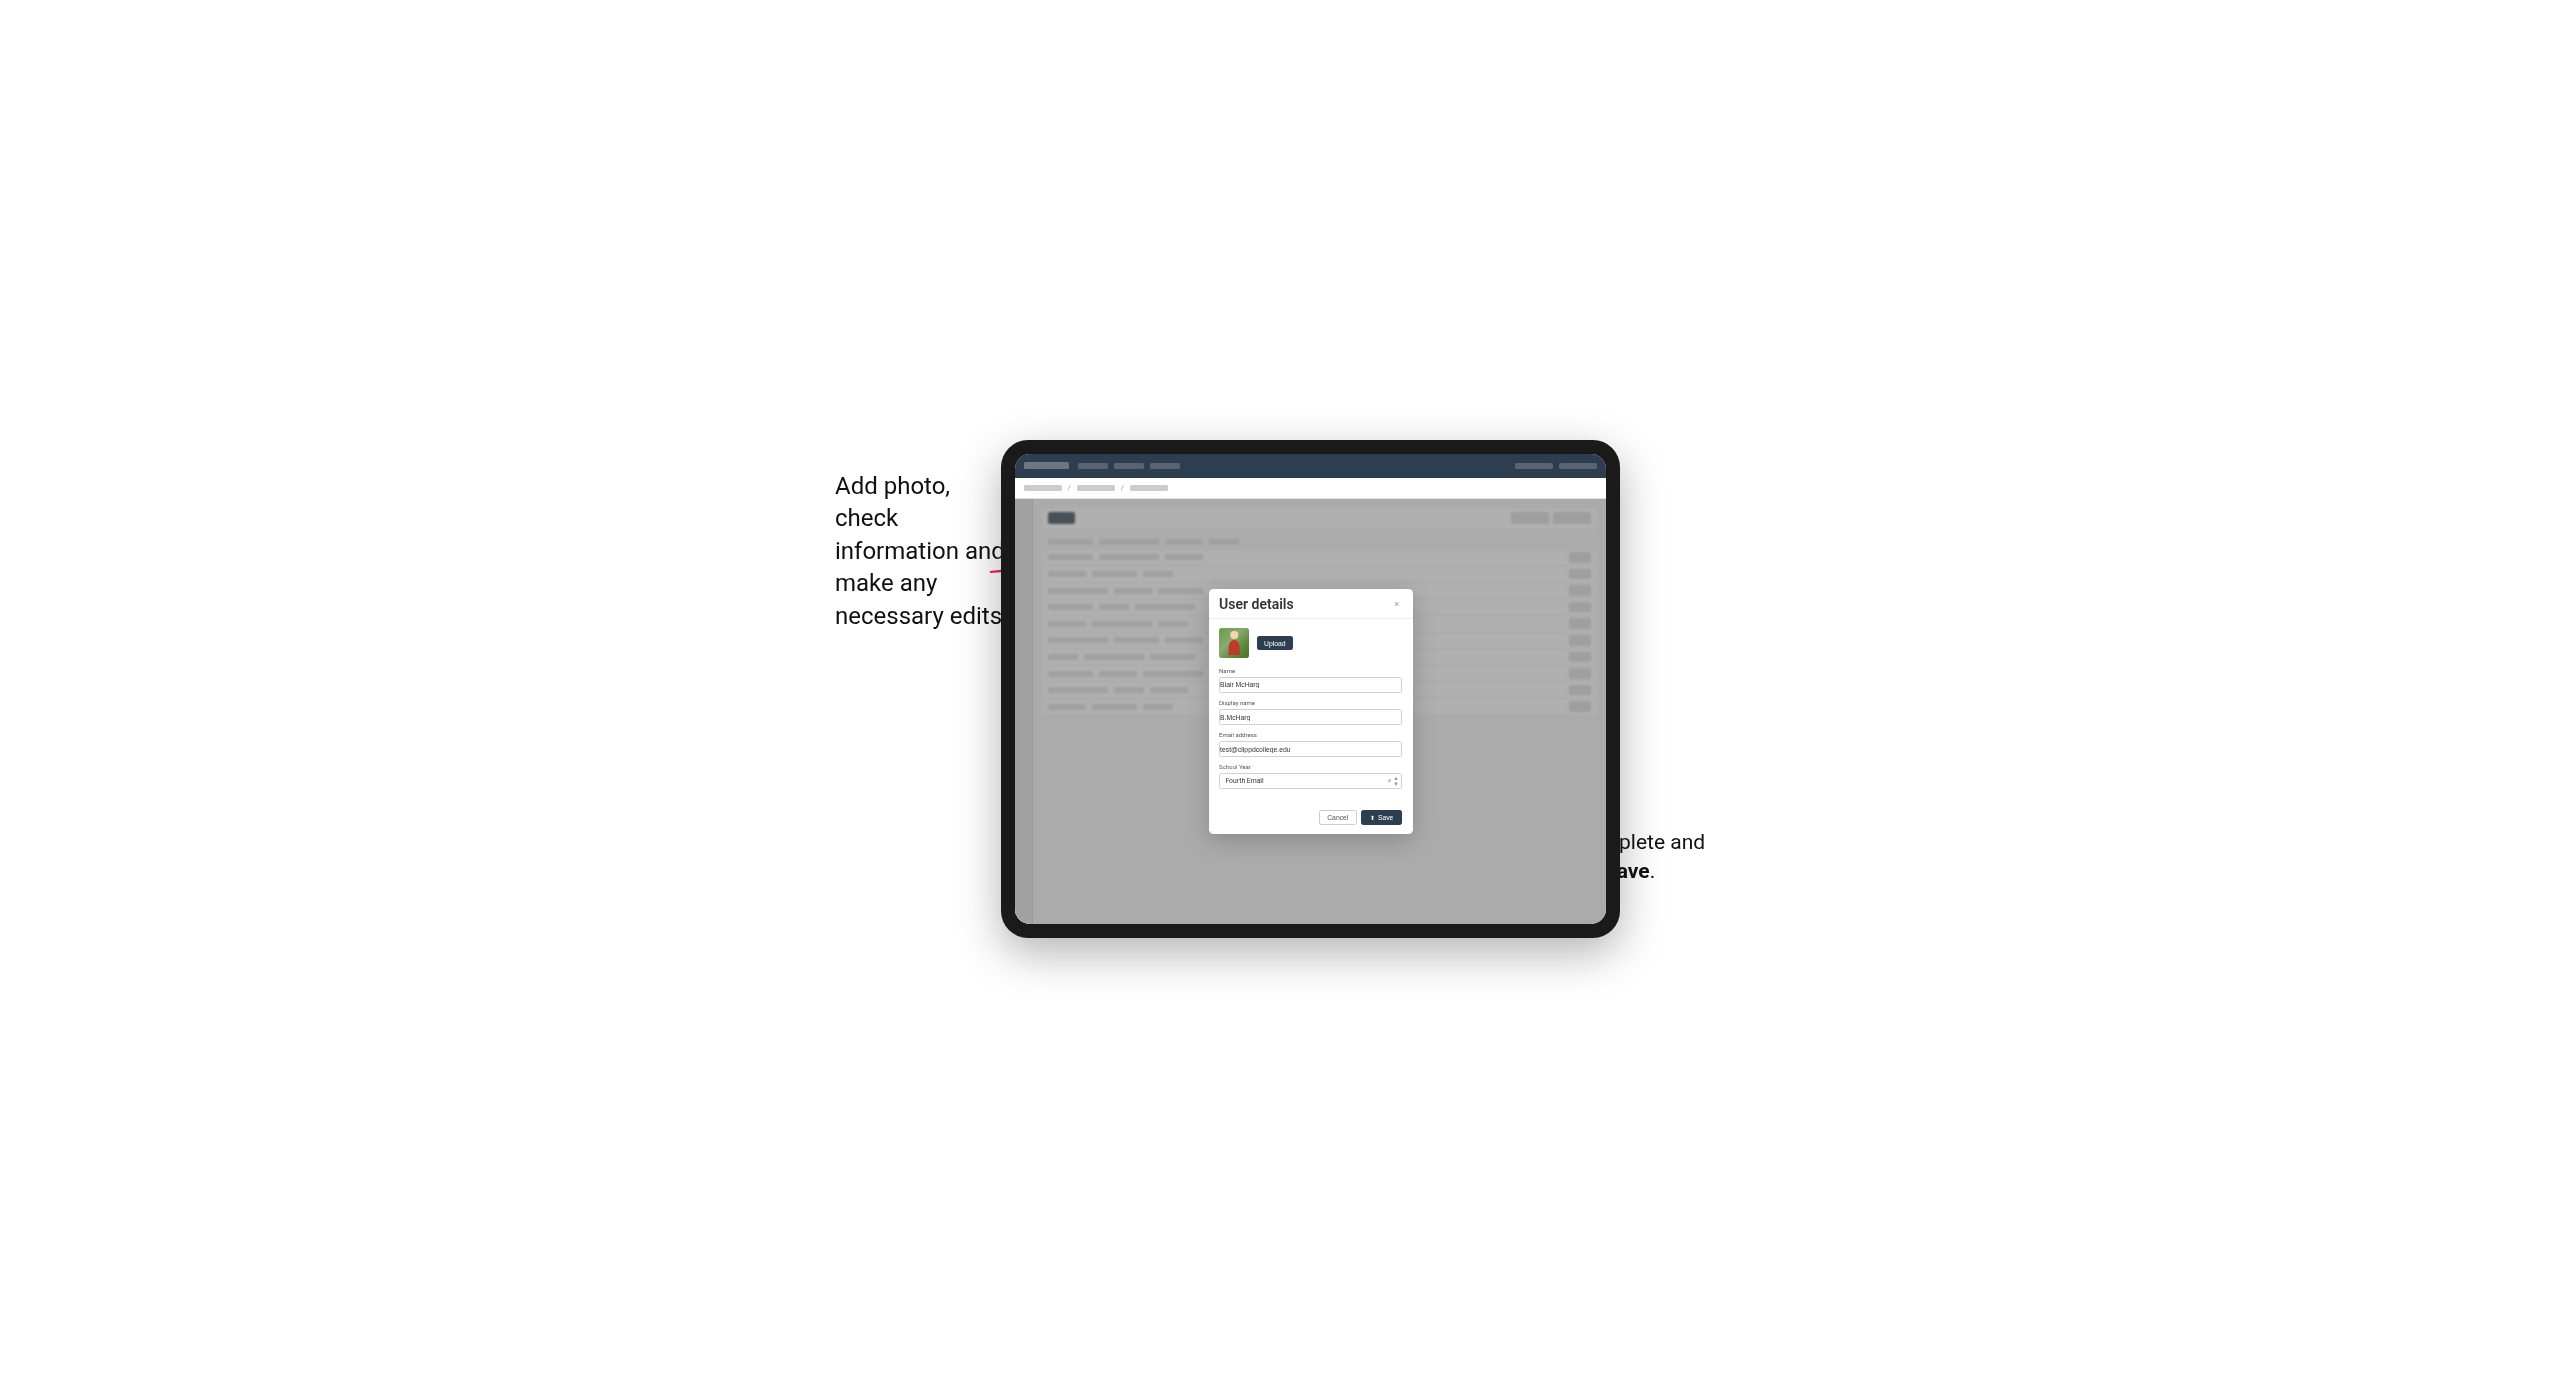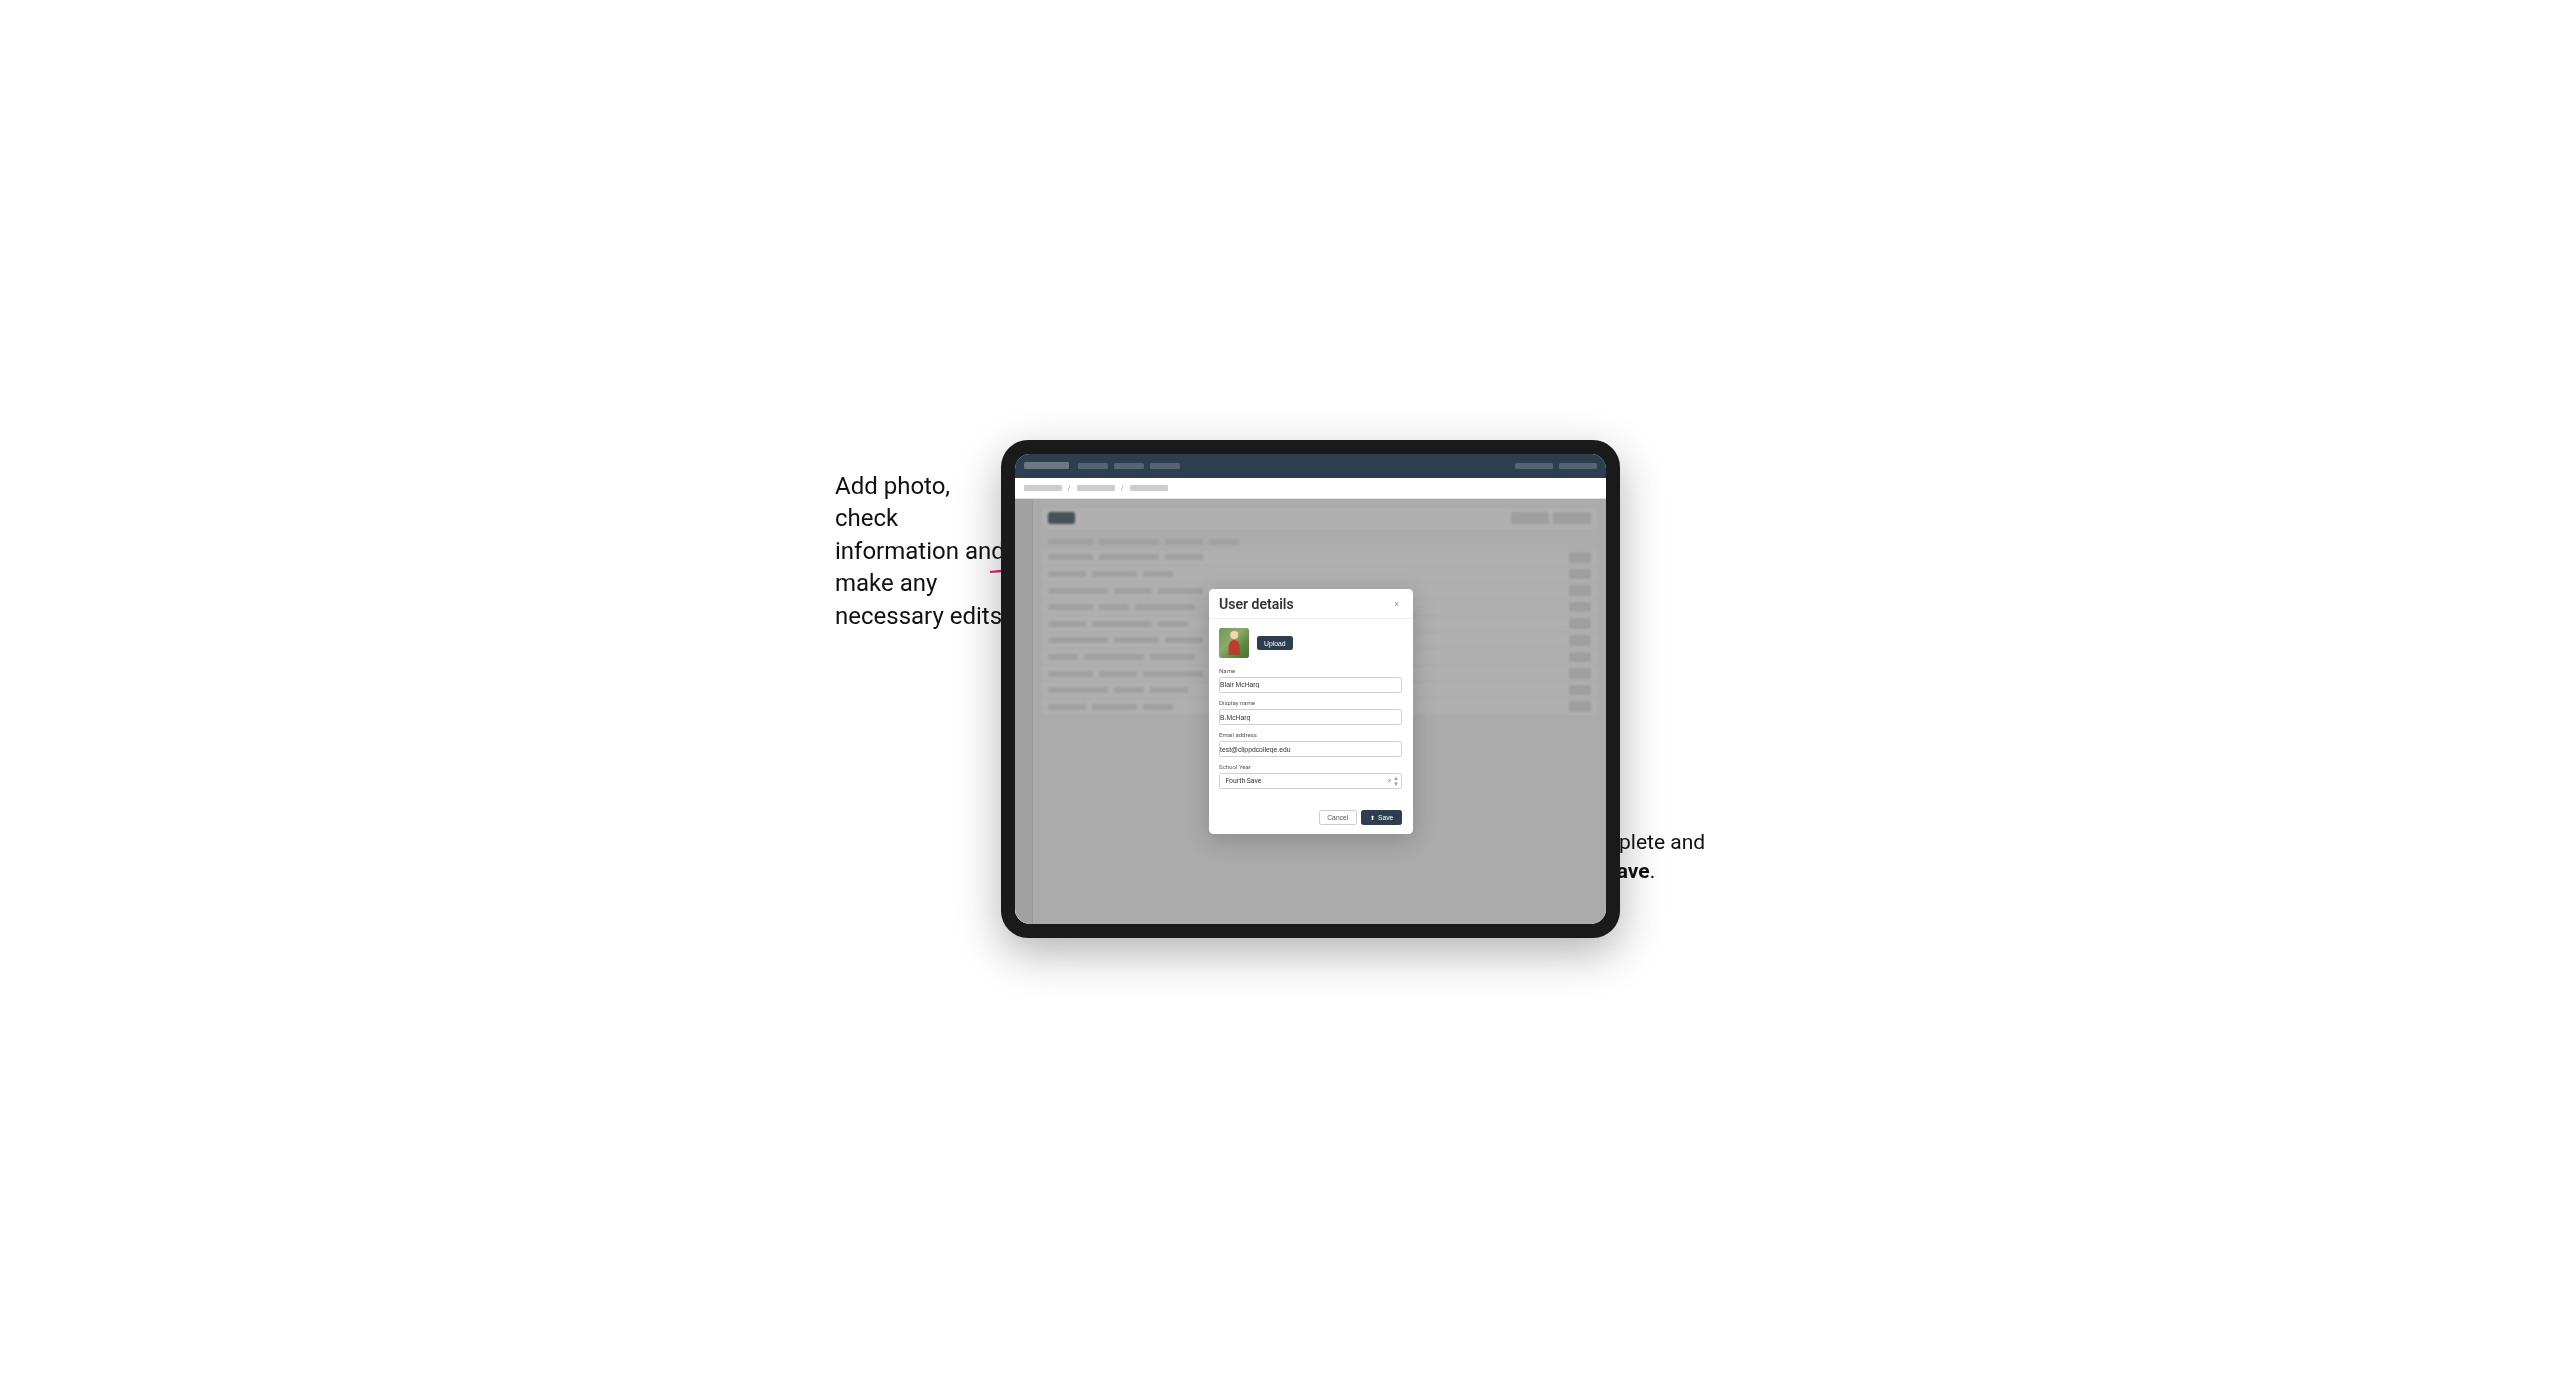--- a/index.html
+++ b/index.html
@@ -626,21 +626,21 @@
 
               <div class="form-group">
                 <label class="form-label">Email address</label>
                 <input class="form-input" type="text" value="test@clippdcollege.edu" style="">
               </div>
 
               <div class="form-group">
                 <label class="form-label">School Year</label>
                 <div class="form-select-wrapper">
                   <div class="form-select-display">
-                    <span>Fourth Save</span>
+                    <span>Fourth Email</span>
                   </div>
                   <span class="select-clear">×</span>
                   <span class="select-arrow">
                     <span>▲</span>
                       <span>▼</span>
                   </span>
                 </div>
               </div>
 
             </div>

